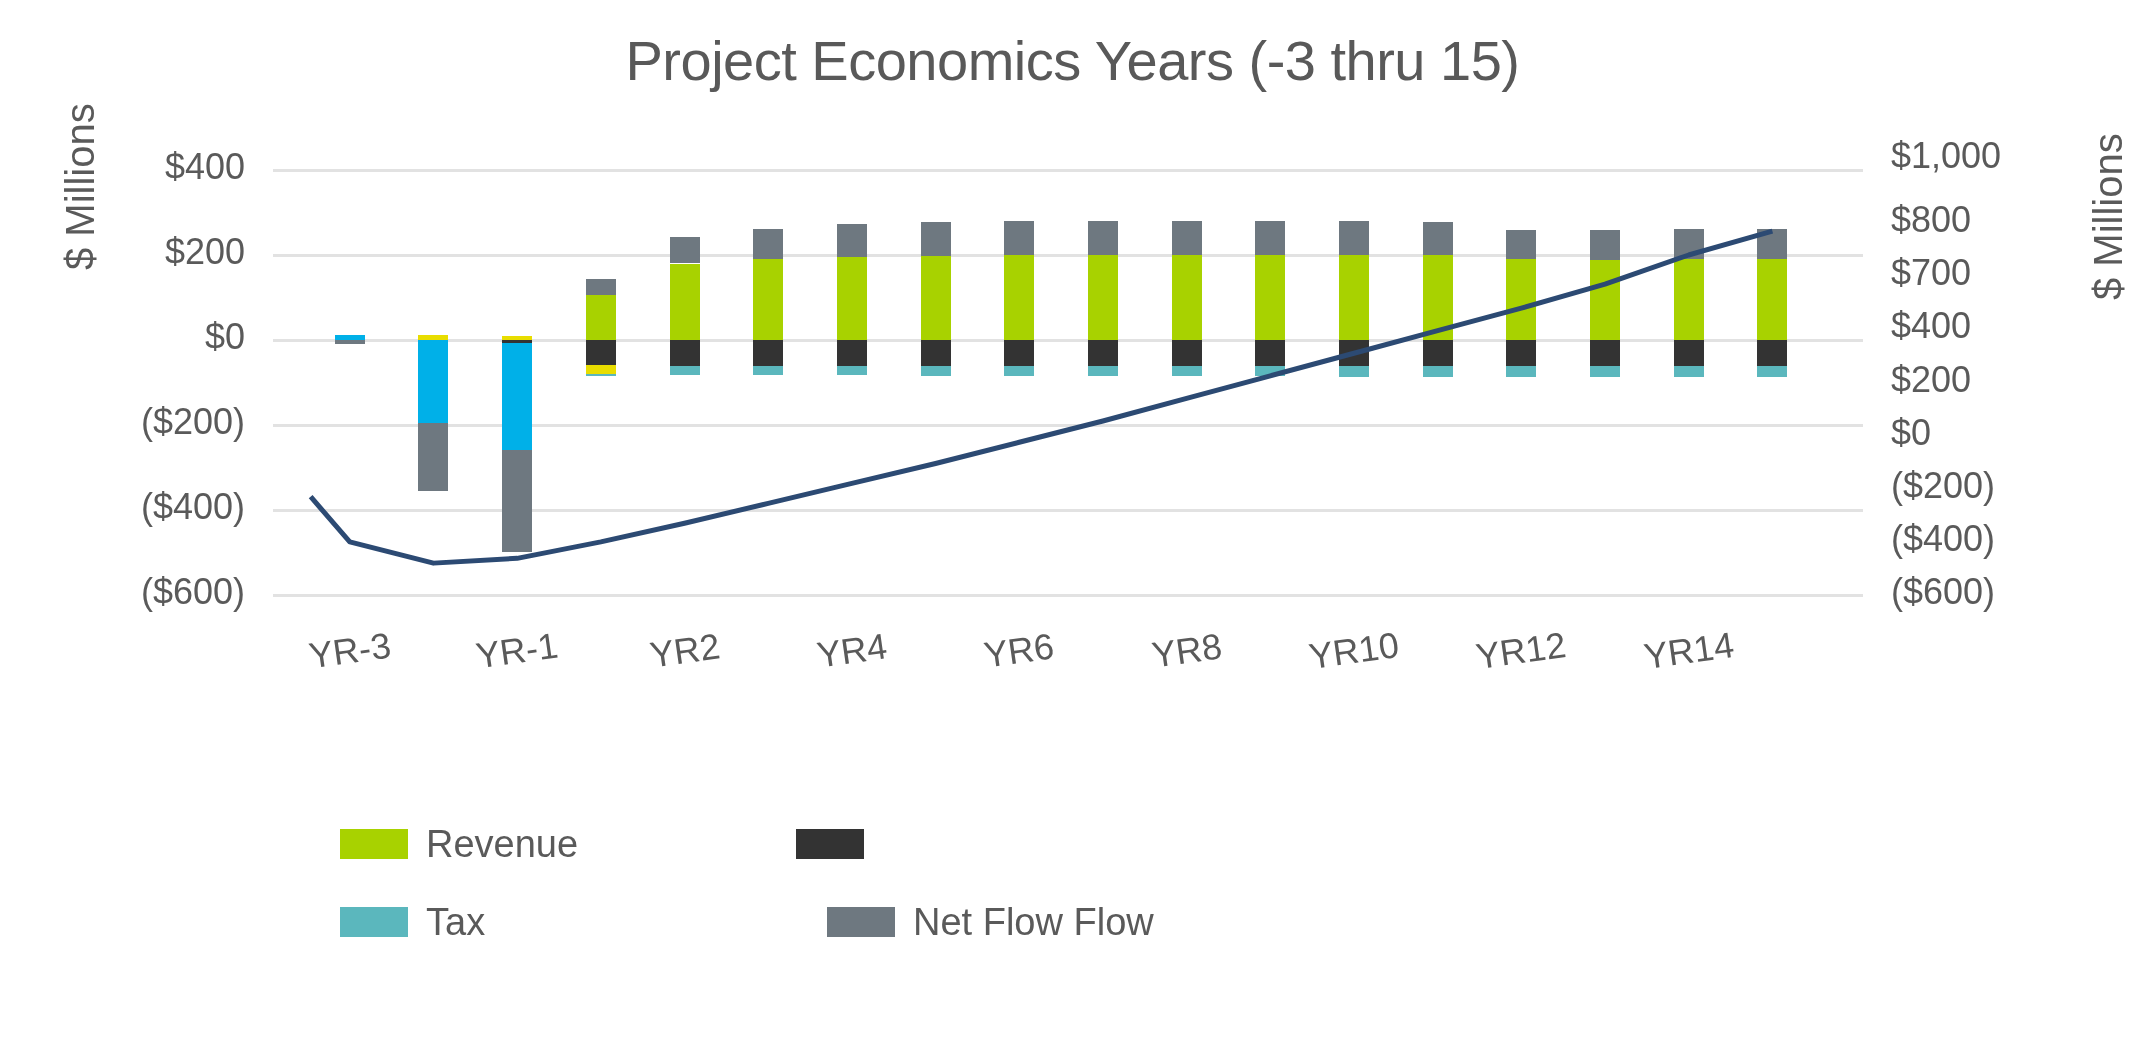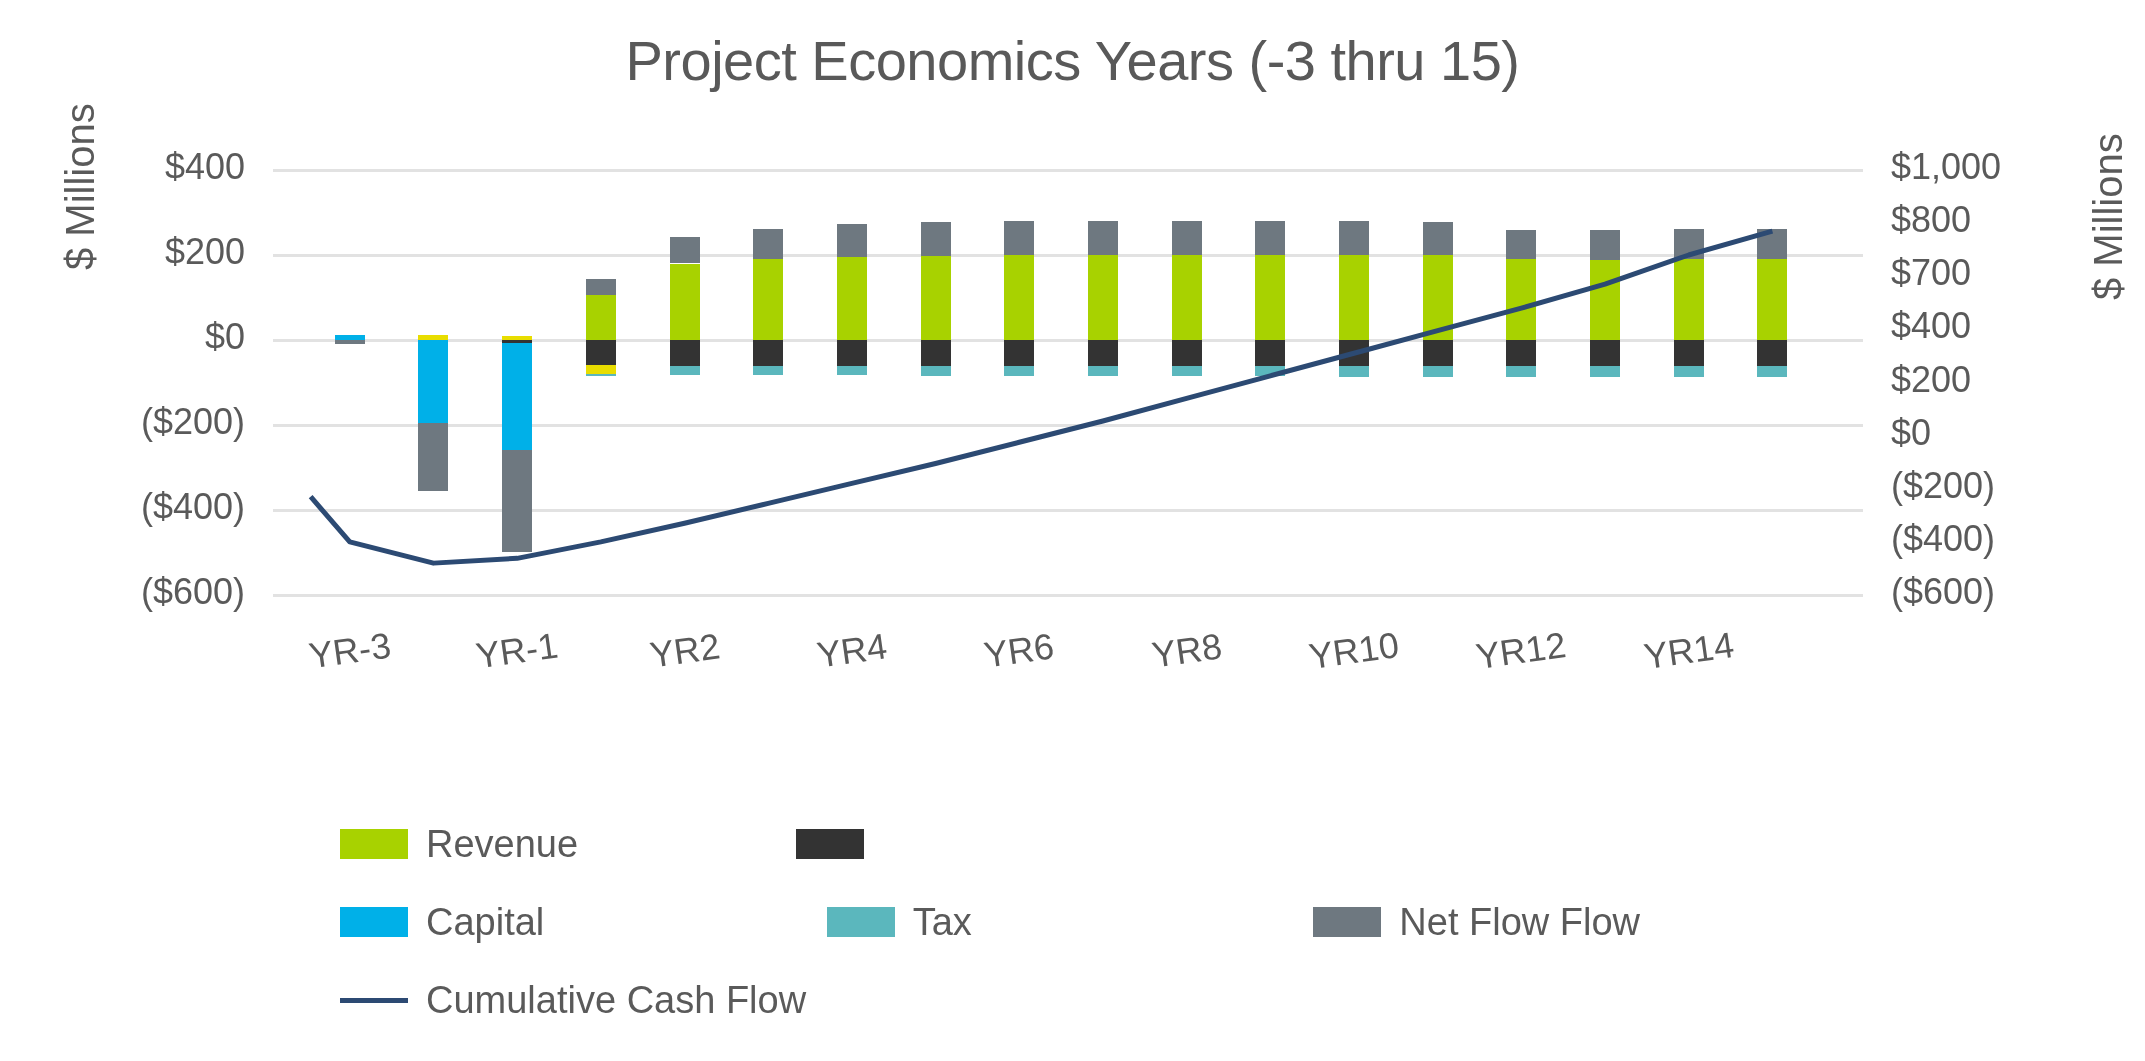--- a/index.html
+++ b/index.html
@@ -60,21 +60,21 @@
 
   <div id="left-ticks">
       <div class="ytick" style="top: 146px; left: 0px; width: 245px; text-align: right;">$400</div>
       <div class="ytick" style="top: 231px; left: 0px; width: 245px; text-align: right;">$200</div>
       <div class="ytick" style="top: 316px; left: 0px; width: 245px; text-align: right;">$0</div>
       <div class="ytick" style="top: 401px; left: 0px; width: 245px; text-align: right;">($200)</div>
       <div class="ytick" style="top: 486px; left: 0px; width: 245px; text-align: right;">($400)</div>
       <div class="ytick" style="top: 571px; left: 0px; width: 245px; text-align: right;">($600)</div>
     </div>
   <div id="right-ticks">
-      <div class="ytick" style="top: 146px; left: 1891px; text-align: left;">$1,000</div>
+      <div class="ytick" style="top: 135px; left: 1891px; text-align: left;">$1,000</div>
       <div class="ytick" style="top: 199.125px; left: 1891px; text-align: left;">$800</div>
       <div class="ytick" style="top: 252.25px; left: 1891px; text-align: left;">$700</div>
       <div class="ytick" style="top: 305.375px; left: 1891px; text-align: left;">$400</div>
       <div class="ytick" style="top: 358.5px; left: 1891px; text-align: left;">$200</div>
       <div class="ytick" style="top: 411.625px; left: 1891px; text-align: left;">$0</div>
       <div class="ytick" style="top: 464.75px; left: 1891px; text-align: left;">($200)</div>
       <div class="ytick" style="top: 517.875px; left: 1891px; text-align: left;">($400)</div>
       <div class="ytick" style="top: 571px; left: 1891px; text-align: left;">($600)</div>
     </div>
 
@@ -216,33 +216,23 @@
         <div class="legend-item" style="width: 456px;">
           <div class="swatch" style="background: rgb(168, 210, 0);"></div>
           <span class="legend-text">Revenue</span>
         </div>
         <div class="legend-item" style="width: 487px;">
           <div class="swatch" style="background: rgb(51, 51, 51);"></div>
         </div>
       </div>
     <div class="legend-row" id="legend-row2">
         <div class="legend-item" style="width: 487px;">
-          <div class="swatch" style="background: rgb(0, 176, 232);"></div>
-          <span class="legend-text">Capital</span>
-        </div>
-        <div class="legend-item" style="width: 487px;">
           <div class="swatch" style="background: rgb(91, 183, 189);"></div>
           <span class="legend-text">Tax</span>
         </div>
         <div class="legend-item" style="width: 487px;">
           <div class="swatch" style="background: rgb(110, 120, 128);"></div>
           <span class="legend-text">Net Flow Flow</span>
         </div>
       </div>
-    <div class="legend-row" id="legend-row3">
-        <div class="legend-item" style="width: 487px;">
-          <div class="swatch-line" style="border-top-color: rgb(44, 74, 115);"></div>
-          <span class="legend-text">Cumulative Cash Flow</span>
-        </div>
-      </div>
   </div>
 
 </div>
 
 </body></html>

